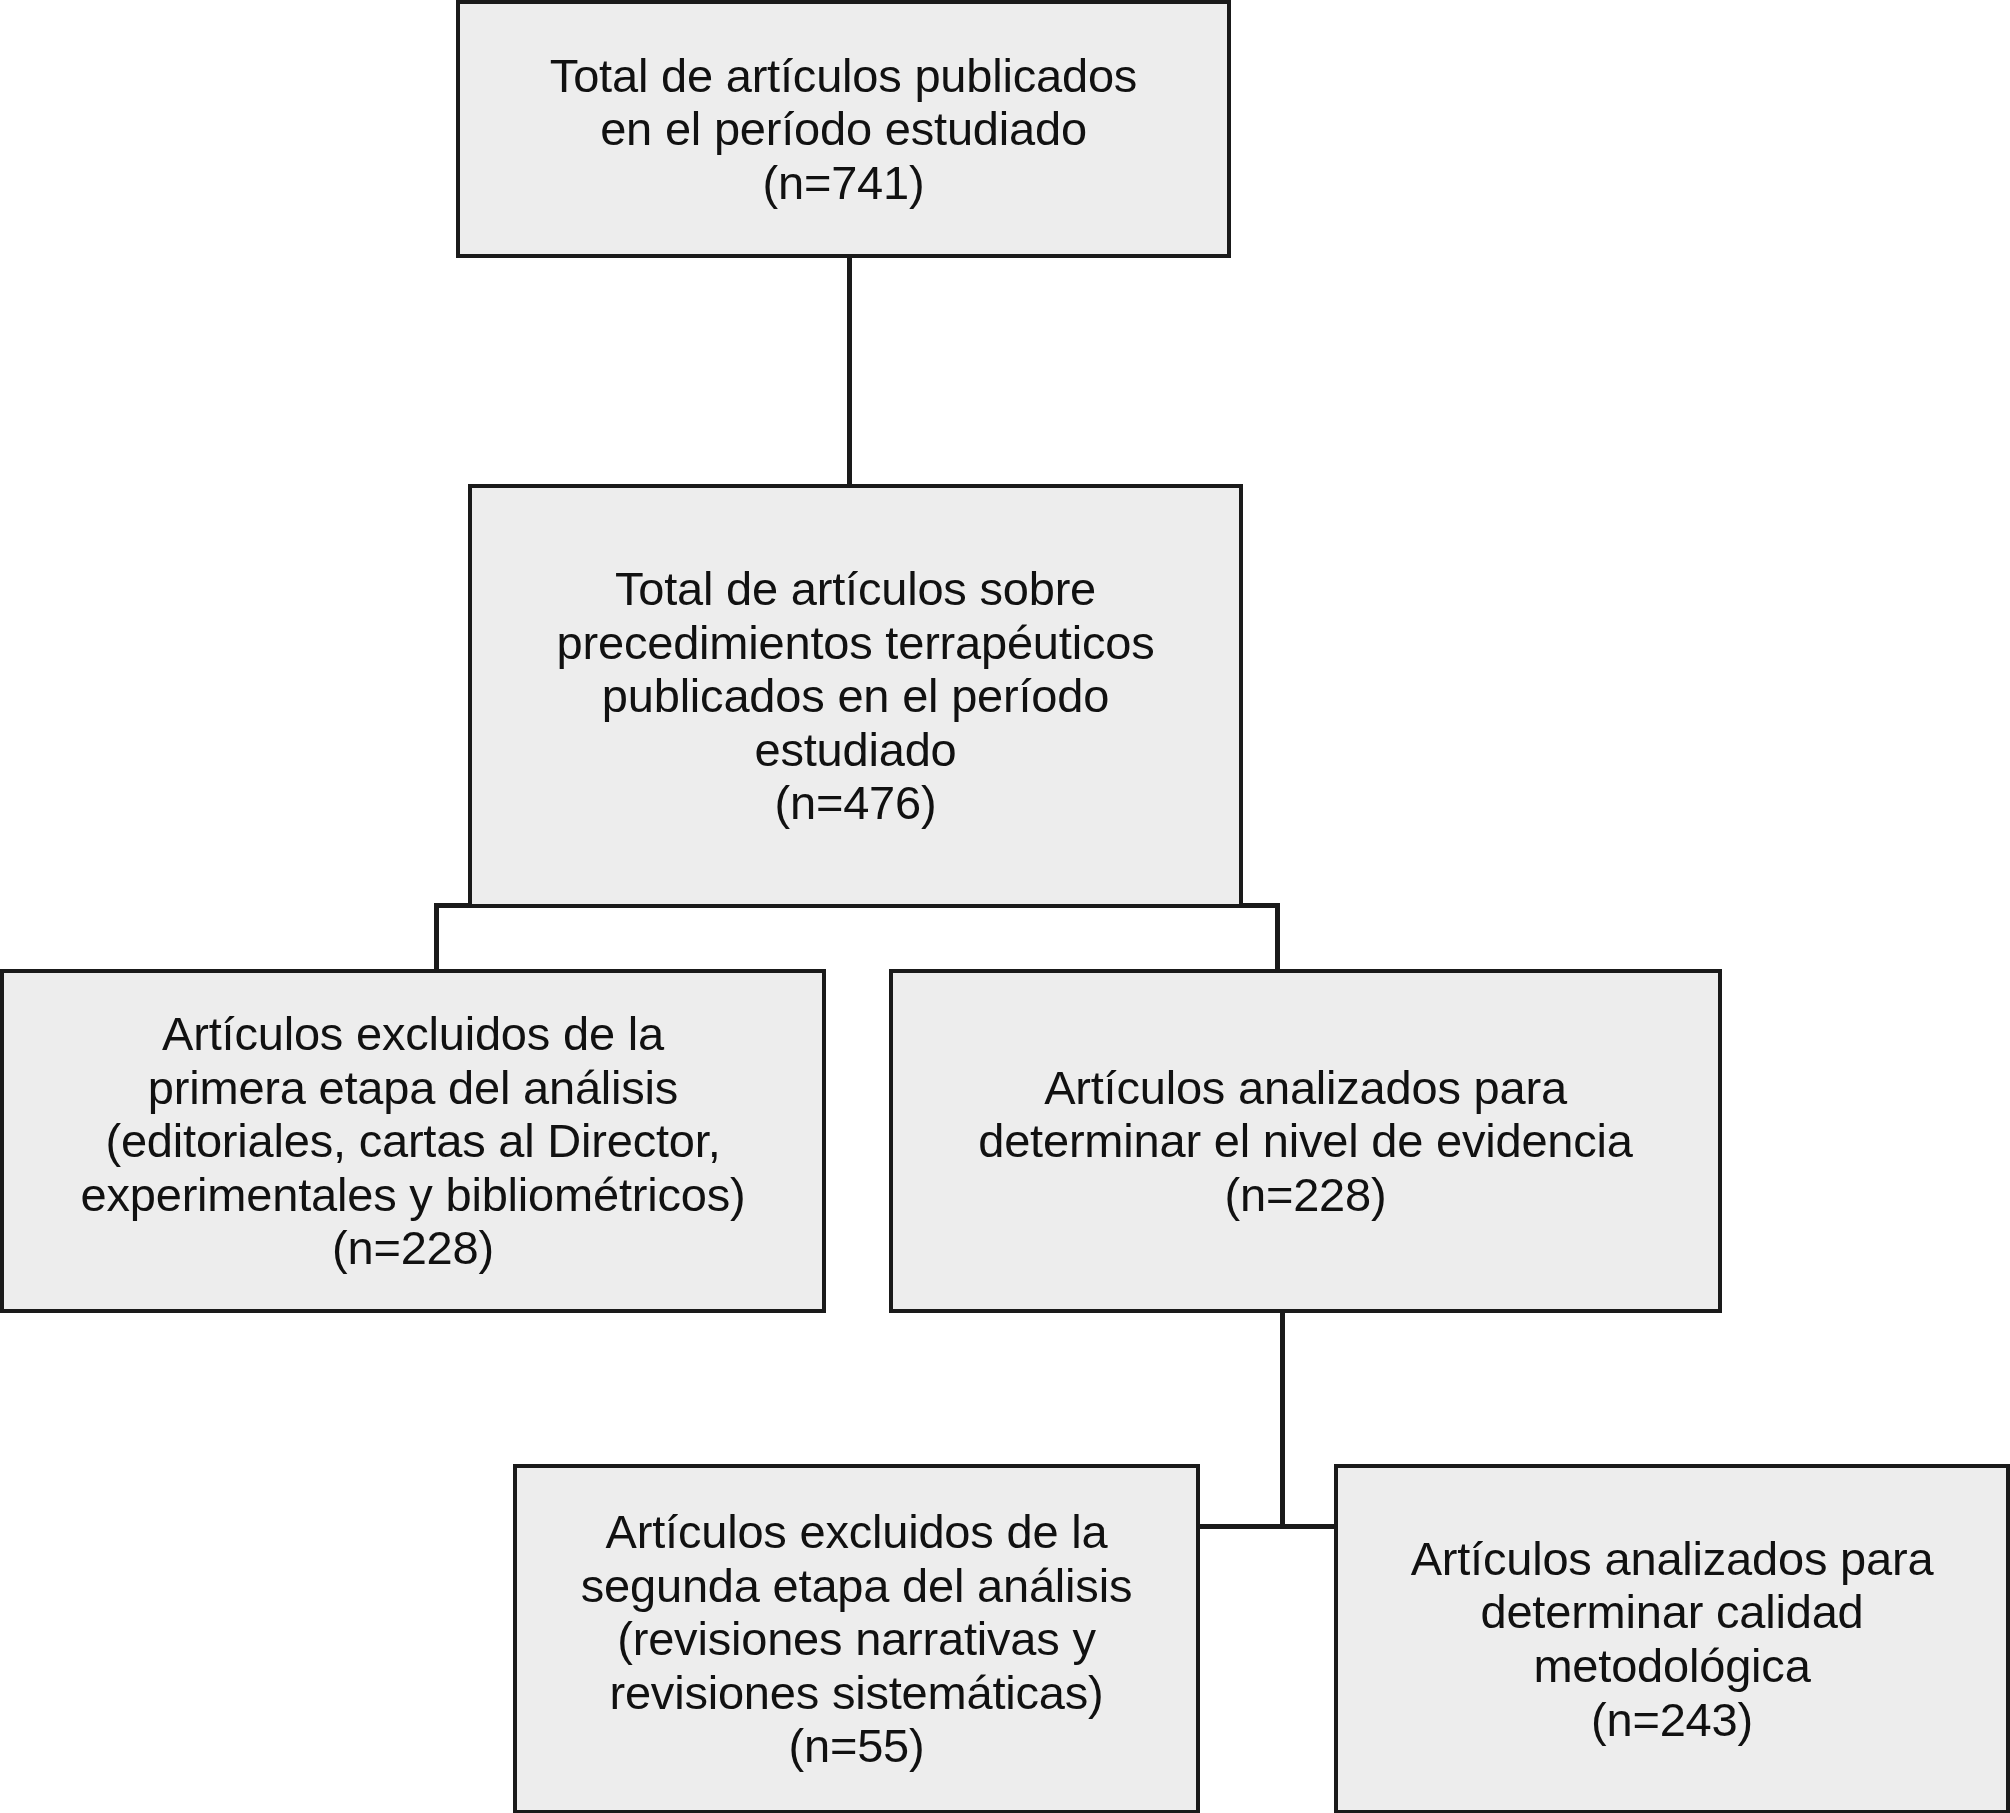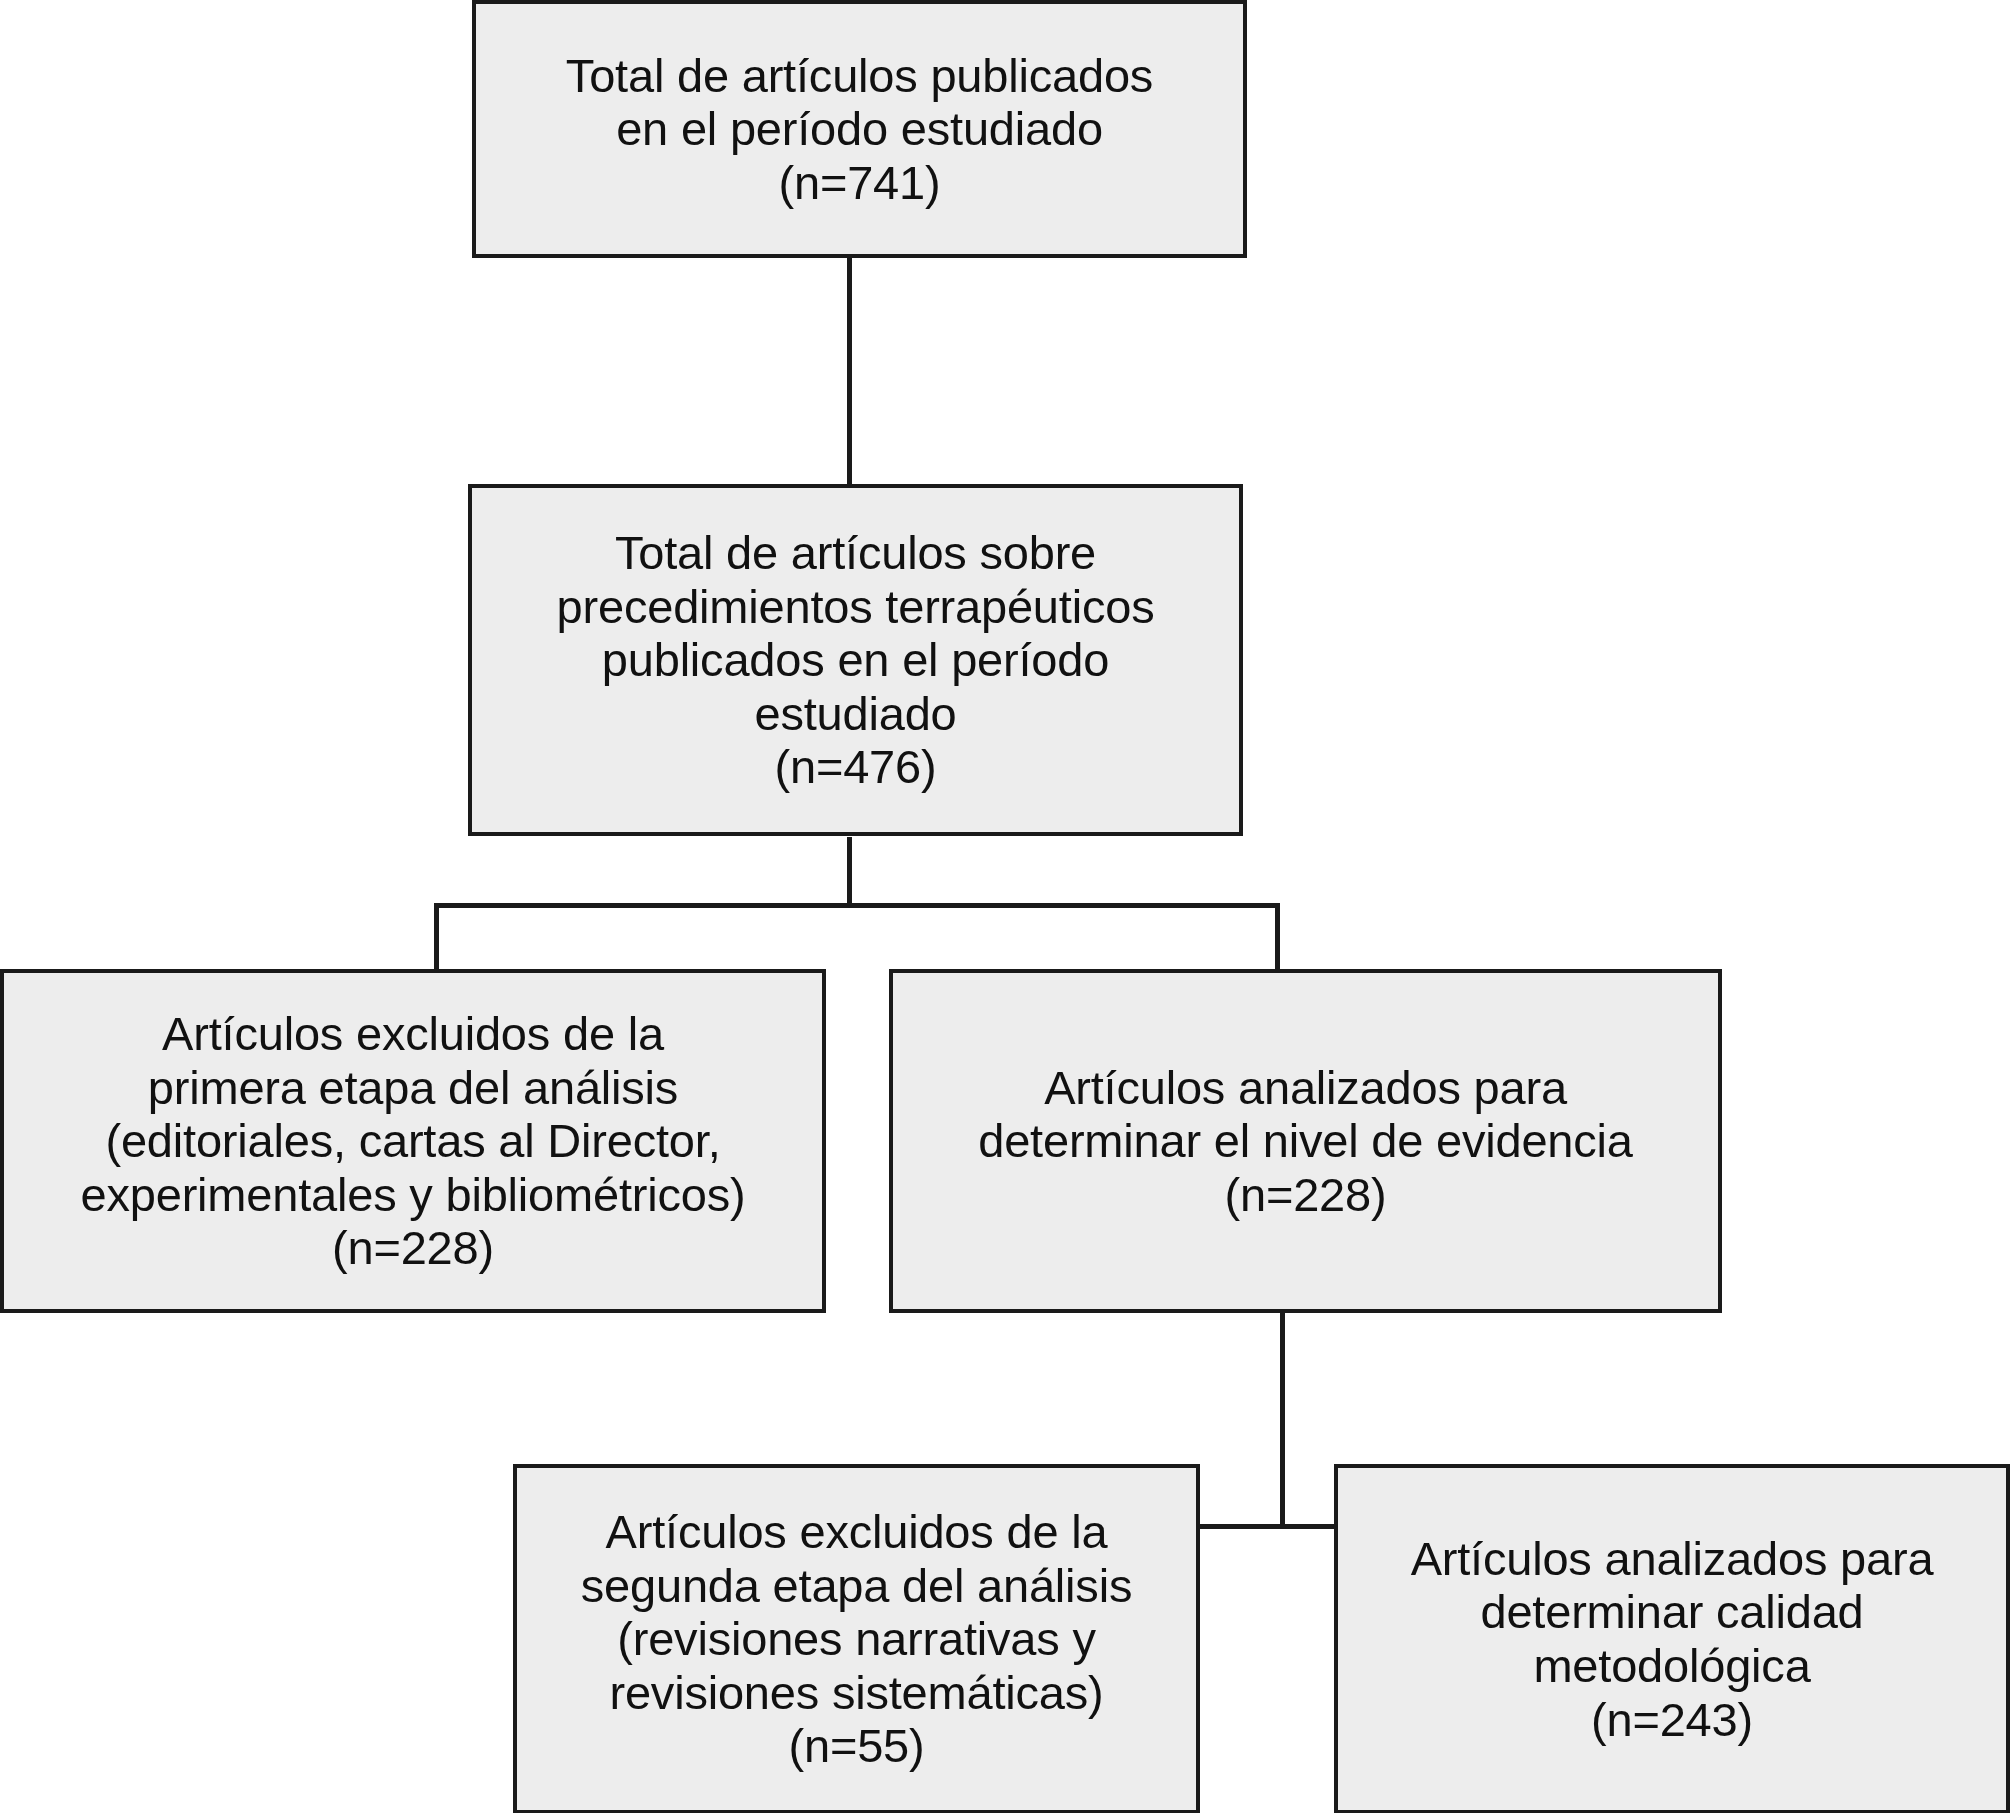--- a/index.html
+++ b/index.html
@@ -41,22 +41,22 @@
     background: #1a1a1a;
     width: 4.6px;
   }
   .conn-h {
     position: absolute;
     background: #1a1a1a;
     height: 4.6px;
   }
 
   
-  #node-total-publicados { left: 472px;  top: 0px;    width: 775px;  height: 258px; }
-  #node-total-terapeuticos { left: 468px; top: 484px;  width: 775px;  height: 352px; }
+  #node-total-publicados { left: 456px;  top: 0px;    width: 775px;  height: 258px; }
+  #node-total-terapeuticos { left: 468px; top: 484px;  width: 775px;  height: 424px; }
   #node-excluidos-primera { left: 0px;    top: 969px; width: 826px;  height: 344px; }
   #node-analizados-evidencia { left: 889px; top: 969px; width: 833px; height: 344px; }
   #node-excluidos-segunda { left: 513px;  top: 1464px; width: 687px;  height: 350px; }
   #node-analizados-calidad { left: 1334px; top: 1464px; width: 676px; height: 350px; }
 
   
   
   #conn-stem-1 { left: 847px; top: 258px;  height: 226px; }
   
   #conn-stem-2 { left: 847px; top: 837px;  height: 70px; }

